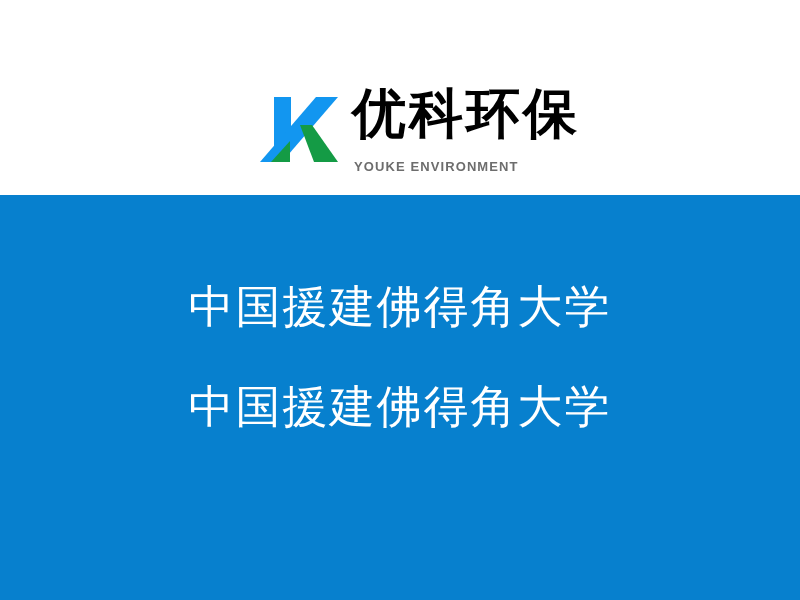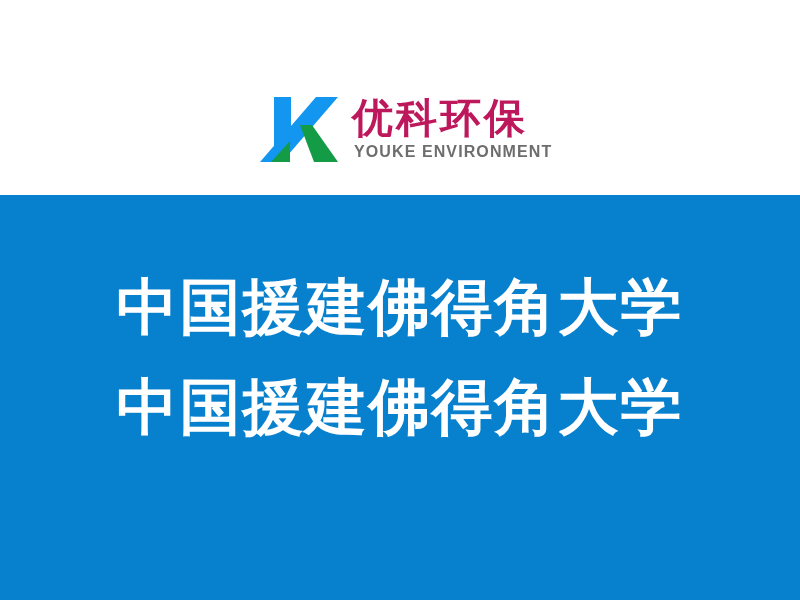--- a/index.html
+++ b/index.html
@@ -52,38 +52,38 @@
 
   #logo-wordmark {
     margin-left: 14px;
     display: flex;
     flex-direction: column;
     justify-content: flex-start;
     padding-top: 1px;
   }
 
   #logo-name-cn {
-    font-family: Liberation Serif, serif;
-    font-size: 41px;
+    font-family: Liberation Mono, monospace;
+    font-size: 54px;
     line-height: 46px;
     font-weight: bold;
-    color: #be185d;
+    color: #000000;
     letter-spacing: 3px;
     white-space: nowrap;
   }
 
   #logo-name-en {
     font-family: "Liberation Sans", sans-serif;
-    font-size: 16px;
+    font-size: 13px;
     line-height: 20px;
     font-weight: bold;
     color: #6d6d6d;
     letter-spacing: 1.1px;
     white-space: nowrap;
-    margin-top: 1px;
+    margin-top: 16px;
     margin-left: 2px;
   }
 
   
   #title-banner {
     position: absolute;
     left: 0;
     top: 195px;
     width: 800px;
     height: 405px;
@@ -93,23 +93,23 @@
   #title-block {
     position: absolute;
     left: 0;
     top: 62px;
     width: 800px;
     text-align: center;
   }
 
   .title-line {
     font-family: "DejaVu Sans", "Liberation Sans", sans-serif;
-    font-size: 61px;
+    font-size: 45px;
     line-height: 100px;
-    font-weight: bold;
+    font-weight: normal;
     color: #ffffff;
     letter-spacing: 2px;
     white-space: nowrap;
   }
 </style>
 </head>
 <body>
 
 <div id="slide">
 

